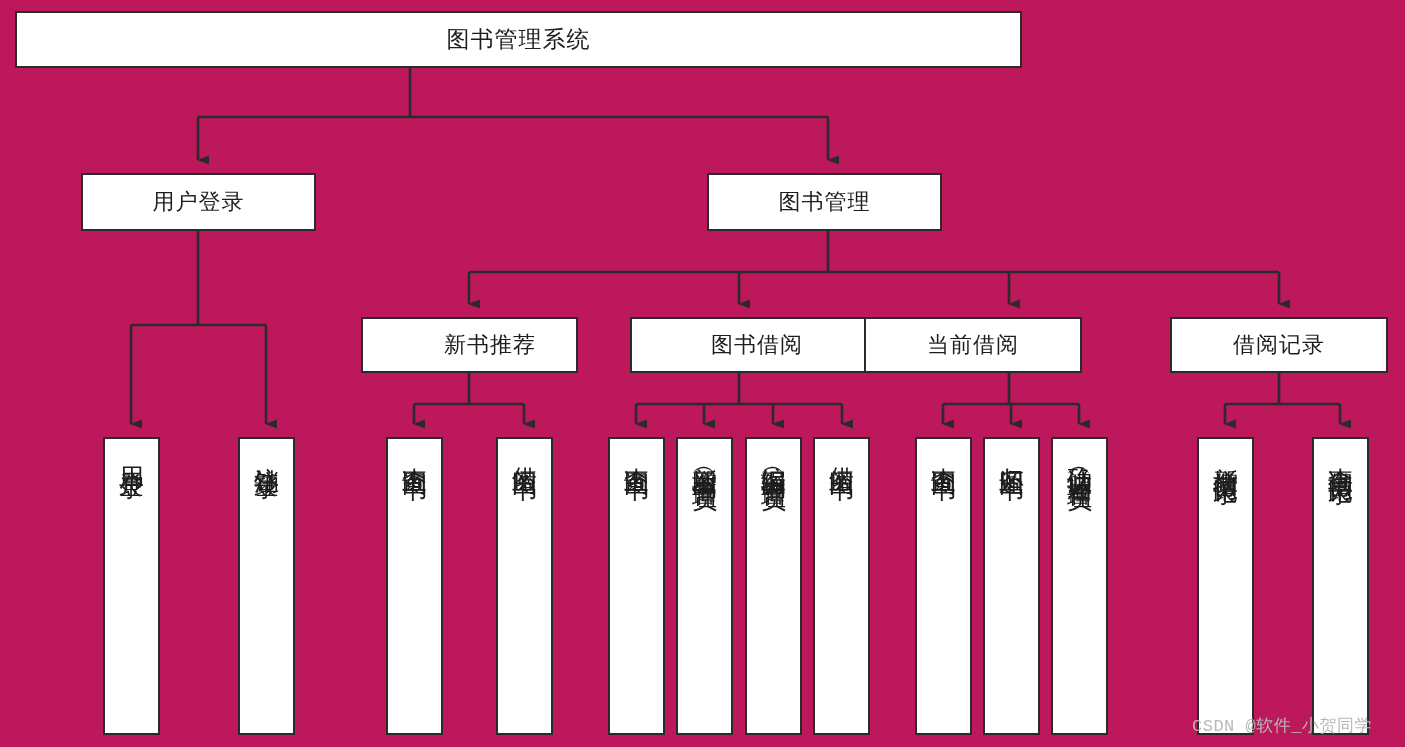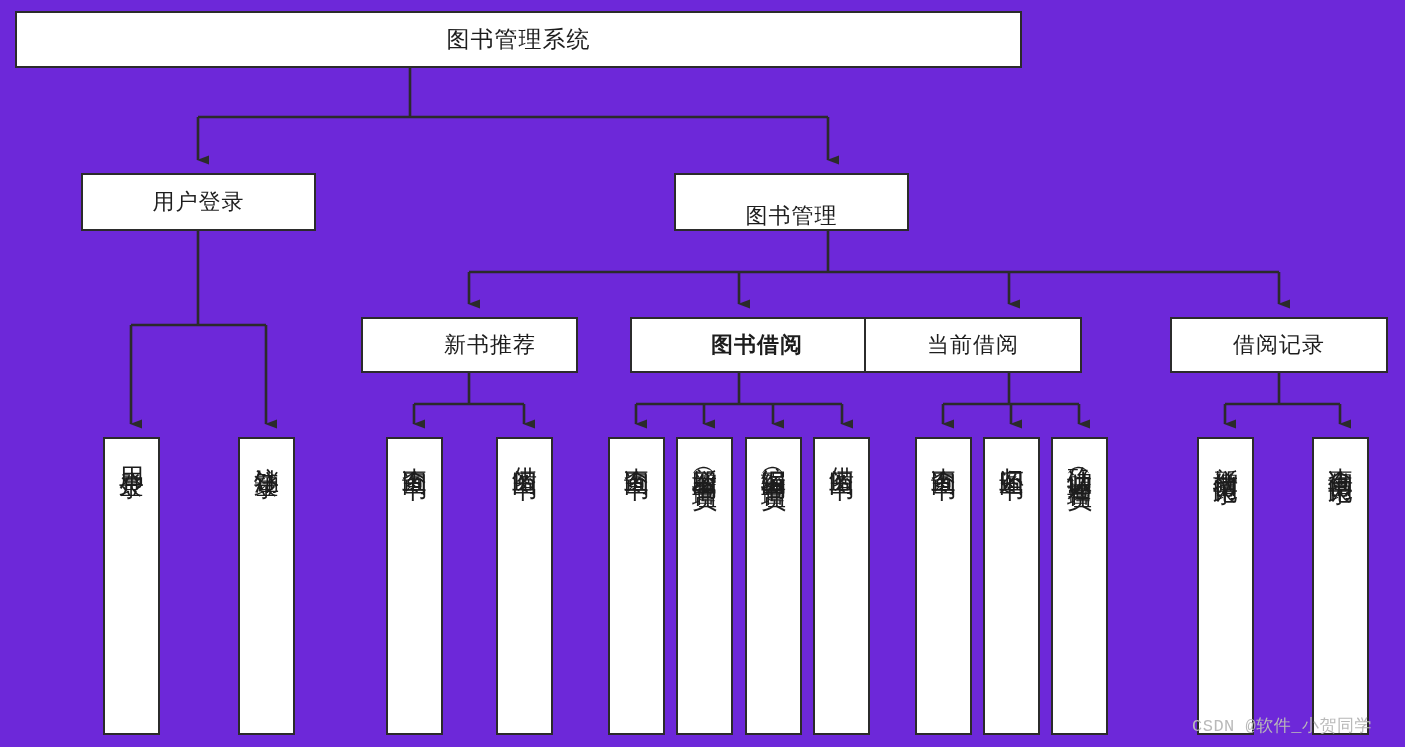--- a/index.html
+++ b/index.html
@@ -4,21 +4,21 @@
 <style>
   html,body{margin:0;padding:0;background:#ffffff;}
   body{
     font-family:"Liberation Sans","DejaVu Sans",sans-serif;
     -webkit-font-smoothing:antialiased;
   }
   #stage{
     position:relative;
     width:1405px;
     height:747px;
-    background:#6d28d9;
+    background:#be185d;
     overflow:hidden;
   }
   #wires{
     position:absolute;
     left:0;top:0;
     width:1405px;height:747px;
     pointer-events:none;
   }
   .node{
     position:absolute;
@@ -125,28 +125,28 @@
     </g>
   </svg>
 
   <div class="node h root" style="left:15px;top:11px;width:1007px;height:57px;">
     <span class="txt">图书管理系统</span>
   </div>
 
   <div class="node h" style="left:81px;top:173px;width:235px;height:58px;">
     <span class="txt">用户登录</span>
   </div>
-  <div class="node h" style="left:674px;top:173px;width:235px;height:58px;align-items:flex-end;">
+  <div class="node h" style="left:707px;top:173px;width:235px;height:58px;">
     <span class="txt">图书管理</span>
   </div>
 
   <div class="node h" style="left:361px;top:317px;width:217px;height:56px;padding-left:41px;">
     <span class="txt">新书推荐</span>
   </div>
-  <div class="node h" style="left:630px;top:317px;width:254px;height:56px;font-weight:bold;">
+  <div class="node h" style="left:630px;top:317px;width:254px;height:56px;">
     <span class="txt">图书借阅</span>
   </div>
   <div class="node h" style="left:864px;top:317px;width:218px;height:56px;">
     <span class="txt">当前借阅</span>
   </div>
   <div class="node h" style="left:1170px;top:317px;width:218px;height:56px;">
     <span class="txt">借阅记录</span>
   </div>
 
   <div class="node v" style="left:103px;top:437px;width:57px;height:298px;">

